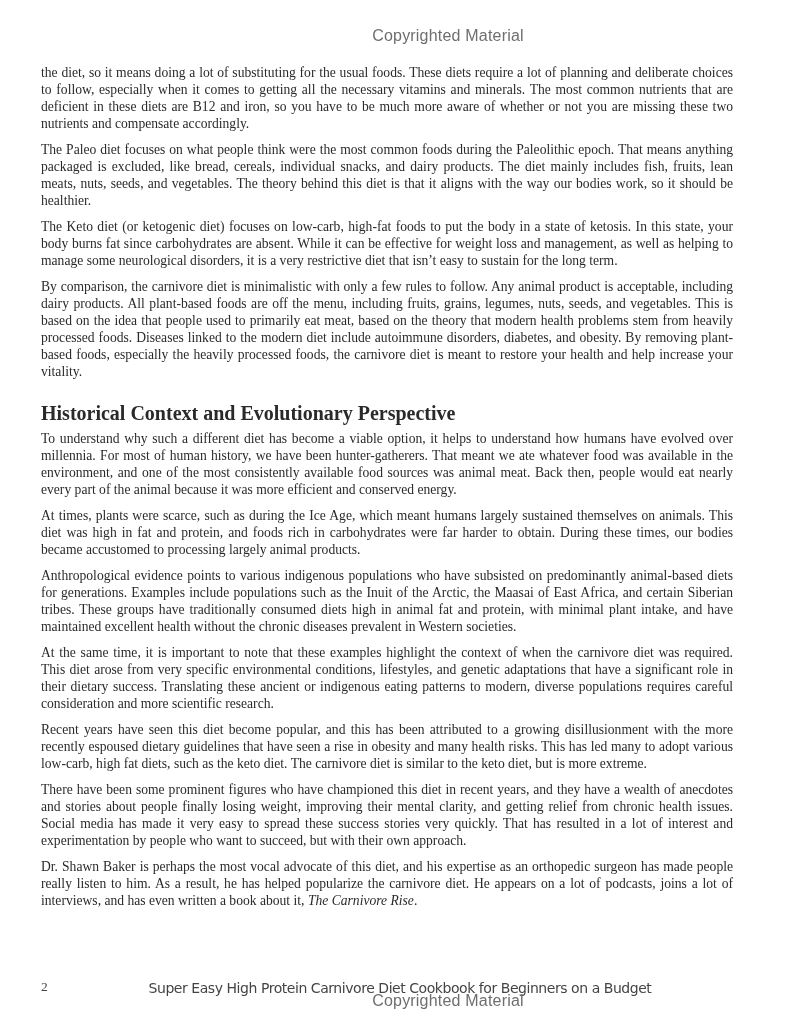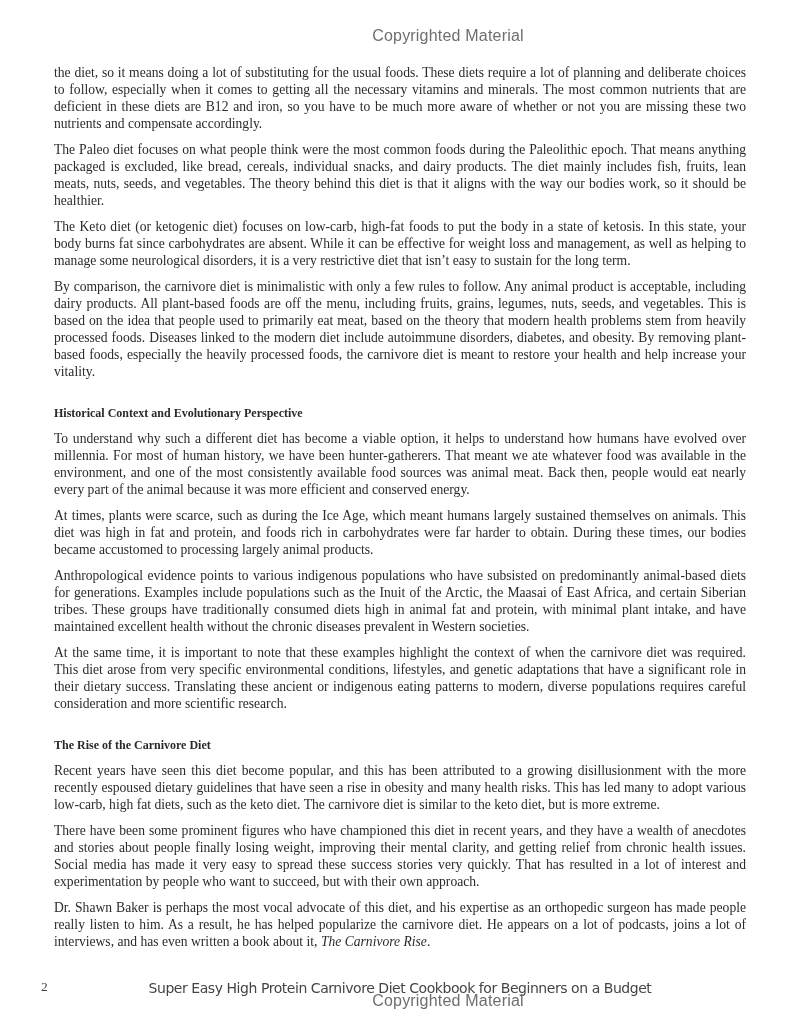--- a/index.html
+++ b/index.html
@@ -22,37 +22,37 @@
       font-size: 16px;
       color: #6e6e6e;
       letter-spacing: 0.2px;
       padding-left: 48px;
     }
     .watermark.top { top: 27px; }
     .watermark.bottom { top: 992px; }
 
     .page-body {
       position: absolute;
-      left: 54px;
+      left: 41px;
       top: 64px;
       width: 692px;
       font-family: "Liberation Serif", "DejaVu Serif", serif;
       font-size: 13.6px;
       line-height: 17px;
       color: #2a2a2a;
     }
     .page-body p {
       margin: 0 0 9px 0;
       text-align: justify;
       text-justify: inter-word;
     }
     .page-body h2 {
       font-family: "Liberation Serif", "DejaVu Serif", serif;
       font-weight: bold;
-      font-size: 12px;
+      font-size: 20px;
       line-height: 20px;
       color: #2a2a2a;
       margin: 23px 0 7px 0;
     }
     .page-body em { font-style: italic; }
 
     .footer {
       position: absolute;
       top: 979px;
       left: 41px;
@@ -93,21 +93,20 @@
 
   <section>
     <h2>Historical Context and Evolutionary Perspective</h2>
     <p>To understand why such a different diet has become a viable option, it helps to understand how humans have evolved over millennia. For most of human history, we have been hunter-gatherers. That meant we ate whatever food was available in the environment, and one of the most consistently available food sources was animal meat. Back then, people would eat nearly every part of the animal because it was more efficient and conserved energy.</p>
     <p>At times, plants were scarce, such as during the Ice Age, which meant humans largely sustained themselves on animals. This diet was high in fat and protein, and foods rich in carbohydrates were far harder to obtain. During these times, our bodies became accustomed to processing largely animal products.</p>
     <p>Anthropological evidence points to various indigenous populations who have subsisted on predominantly animal-based diets for generations. Examples include populations such as the Inuit of the Arctic, the Maasai of East Africa, and certain Siberian tribes. These groups have traditionally consumed diets high in animal fat and protein, with minimal plant intake, and have maintained excellent health without the chronic diseases prevalent in Western societies.</p>
     <p>At the same time, it is important to note that these examples highlight the context of when the carnivore diet was required. This diet arose from very specific environmental conditions, lifestyles, and genetic adaptations that have a significant role in their dietary success. Translating these ancient or indigenous eating patterns to modern, diverse populations requires careful consideration and more scientific research.</p>
   </section>
 
   <section>
-    <h2>The Rise of the Carnivore Diet</h2>
     <p>Recent years have seen this diet become popular, and this has been attributed to a growing disillusionment with the more recently espoused dietary guidelines that have seen a rise in obesity and many health risks. This has led many to adopt various low-carb, high fat diets, such as the keto diet. The carnivore diet is similar to the keto diet, but is more extreme.</p>
     <p>There have been some prominent figures who have championed this diet in recent years, and they have a wealth of anecdotes and stories about people finally losing weight, improving their mental clarity, and getting relief from chronic health issues. Social media has made it very easy to spread these success stories very quickly. That has resulted in a lot of interest and experimentation by people who want to succeed, but with their own approach.</p>
     <p><span>Dr. Shawn Baker is perhaps the most vocal advocate of this diet, and his expertise as an orthopedic surgeon has made people really listen to him. As a result, he has helped popularize the carnivore diet. He appears on a lot of podcasts, joins a lot of interviews, and has even written a book about it, </span><em>The Carnivore Rise</em><span>.</span></p>
   </section>
 </main>
 
 <footer class="footer">
   <span class="page-number">2</span>
   <span class="running-title">Super Easy High Protein Carnivore Diet Cookbook for Beginners on a Budget</span>
 </footer>

